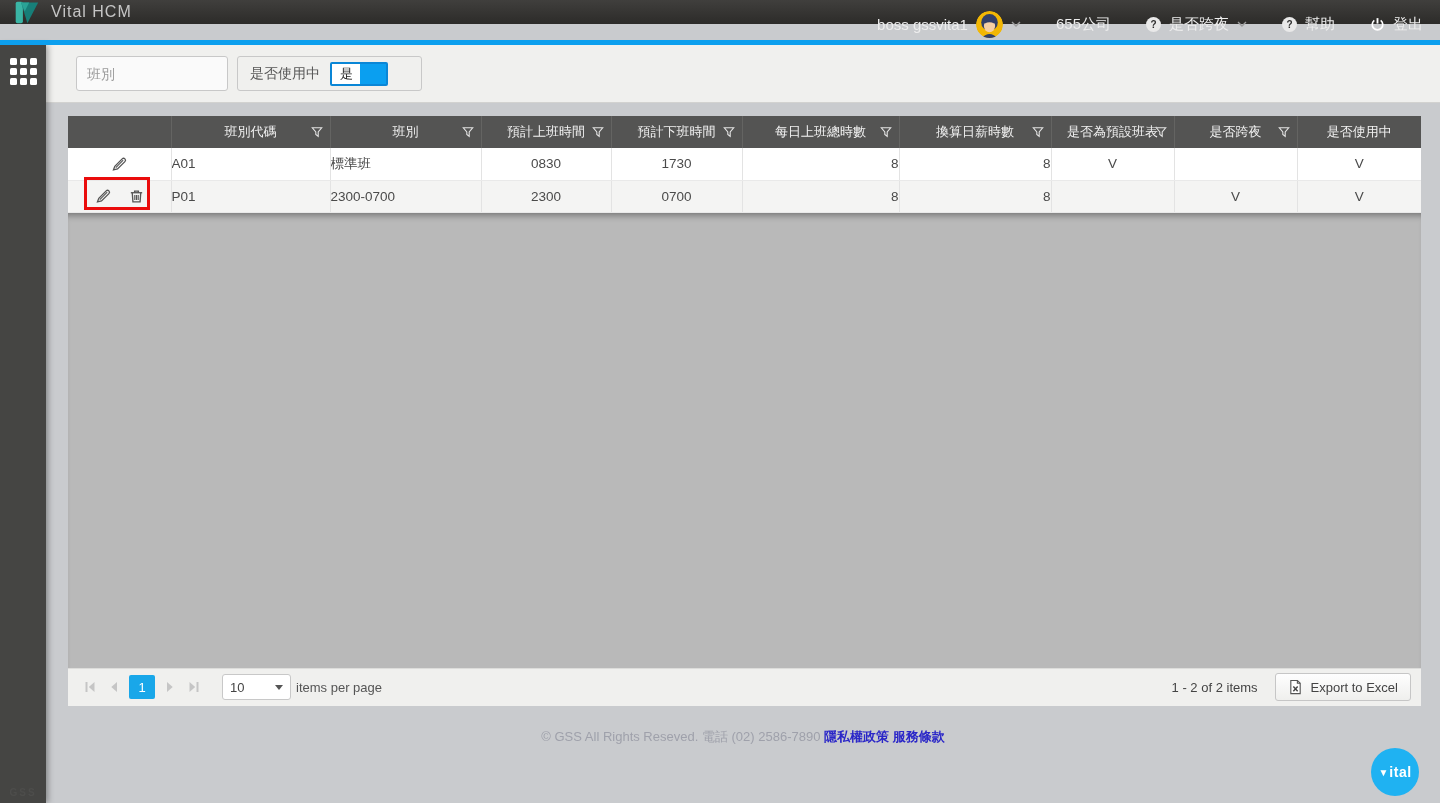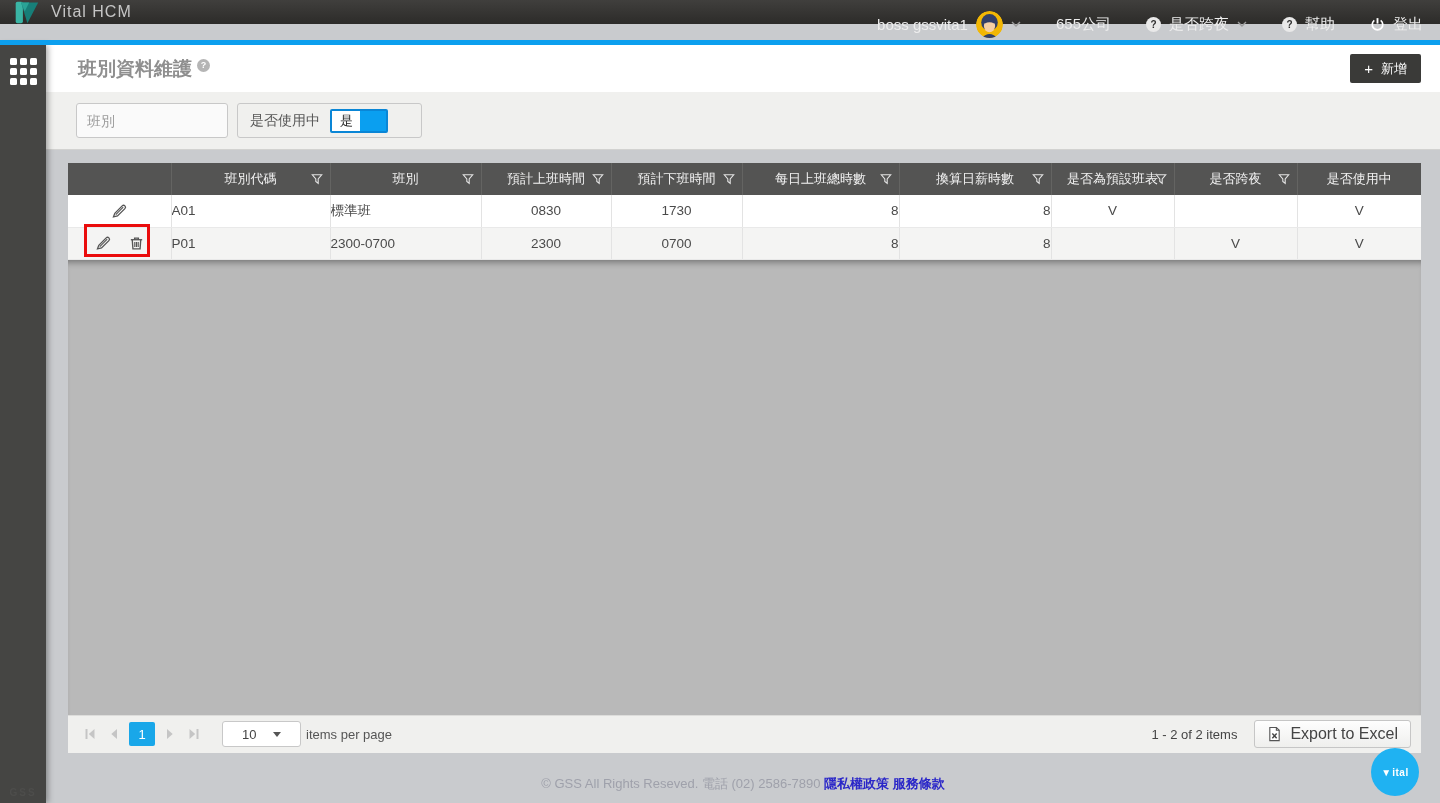--- a/index.html
+++ b/index.html
@@ -116,43 +116,43 @@
   .pager {
     height:38px; background:#f0f0ee; border-top:1px solid #dddddb;
     display:flex; align-items:center; padding:0 10px; font-size:13px; color:#555;
   }
   .pg-btn { width:24px; height:24px; display:inline-flex; align-items:center; justify-content:center; cursor:pointer; }
   .pg-current {
     width:26px; height:24px; background:#19a7e9; color:#fff; border-radius:2px;
     display:inline-flex; align-items:center; justify-content:center; margin:0 3px; cursor:pointer;
   }
   .page-size {
-    width:79px; height:26px; background:#fff; border:1px solid #c8c8c8; border-radius:3px;
-    display:flex; align-items:center; justify-content:space-between; padding:0 19px;
+    width:69px; height:26px; background:#fff; border:1px solid #c8c8c8; border-radius:3px;
+    display:flex; align-items:center; justify-content:space-between; padding:0 7px;
     margin-left:16px; color:#444; cursor:pointer;
   }
   .caret { width:0; height:0; border-left:4px solid transparent; border-right:4px solid transparent; border-top:5px solid #555; }
   .ipp { margin-left:5px; color:#555; }
   .pager-right { margin-left:auto; display:flex; align-items:center; gap:17px; }
   .range { color:#444; }
   .export-btn {
     height:28px; border:1px solid #c6c6c6; border-radius:3px;
     background:linear-gradient(#fefefe,#efefed); display:flex; align-items:center; gap:8px;
-    padding:0 12px; font-size:16px; color:#444; font-family:inherit; cursor:pointer;
+    padding:0 12px; font-size:13px; color:#444; font-family:inherit; cursor:pointer;
   }
   
   .page-footer { margin-top:22px; text-align:center; font-size:13px; color:#9fa1ab; }
   .page-footer a { color:#2b27c8; font-weight:bold; text-decoration:none; cursor:pointer; }
   .fab {
     position:absolute; right:21px; bottom:7px; width:48px; height:48px; border-radius:50%;
     background:#1fb2f2; color:#fff; display:flex; align-items:center; justify-content:center;
     font-weight:bold; cursor:pointer; z-index:30;
   }
   .fab .v { font-size:10px; margin-right:1px; }
-  .fab .rest { font-size:10px; letter-spacing:0.5px; }
+  .fab .rest { font-size:14px; letter-spacing:0.5px; }
 </style>
 </head>
 <body>
 
 <div class="topbar">
   <div class="brand">
     <span style="display:inline-flex;">
       <svg width="27" height="27" viewBox="0 0 30 30">
         <rect x="3" y="3" width="8" height="24" rx="2" fill="#3ab5a5"></rect>
         <path d="M9 4 L28 4 L16 27 Z" fill="#15837c" opacity="0.95"></path>
@@ -219,27 +219,20 @@
       <i></i>
       <i></i>
       <i></i>
       <i></i>
   </div>
   <div class="gss-logo">GSS</div>
 </div>
 
 <div class="main">
 
-  <div class="page-header">
-    <h1 class="page-title"><span>班別資料維護</span><span class="help-badge">?</span></h1>
-    <button class="add-btn">
-      <span class="add-plus">+</span>
-      <span>新增</span>
-    </button>
-  </div>
 
   <div class="filter-bar">
     <input class="class-input" placeholder="班別" style="">
     <div class="filter-group">
       <span class="filter-label">是否使用中</span>
       <div class="toggle">
         <span class="toggle-text">是</span>
         <span class="toggle-handle"></span>
       </div>
     </div>

